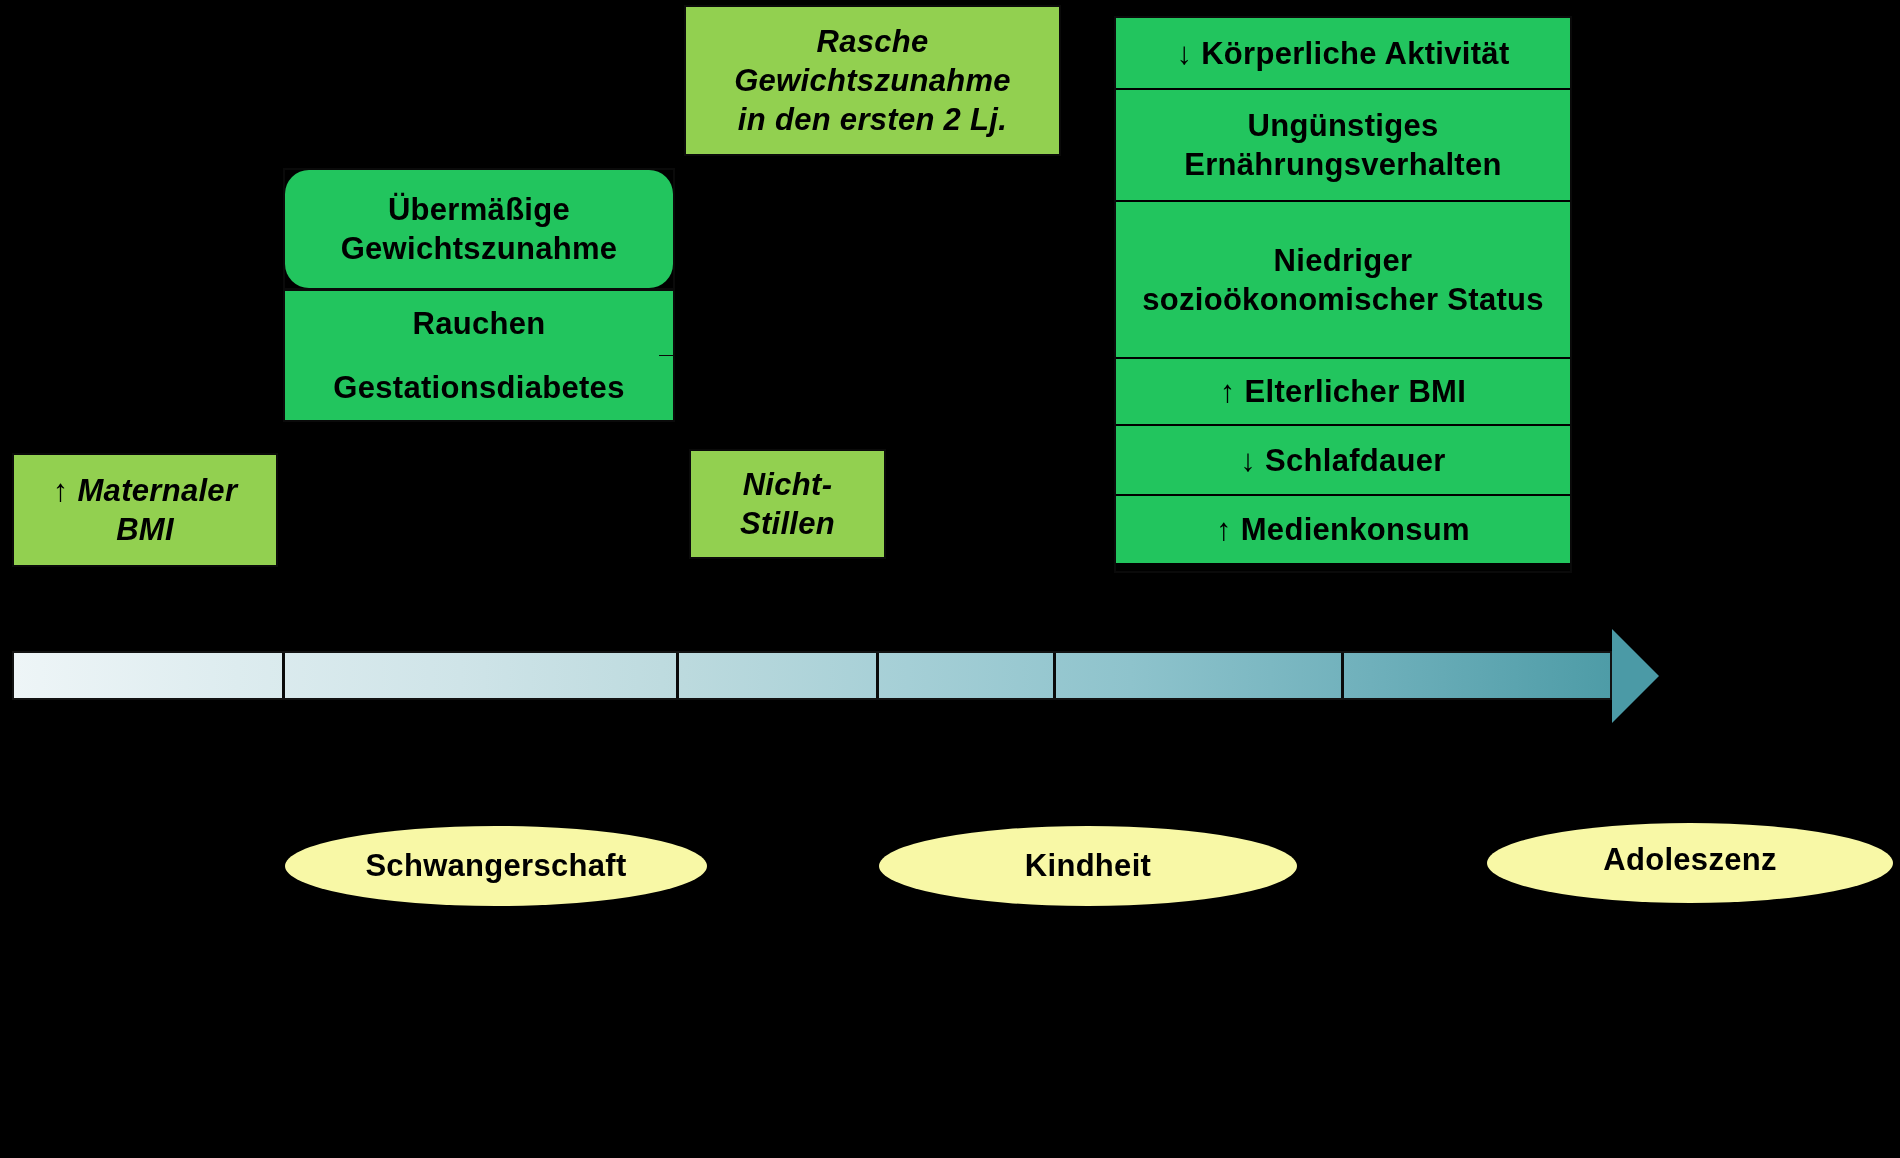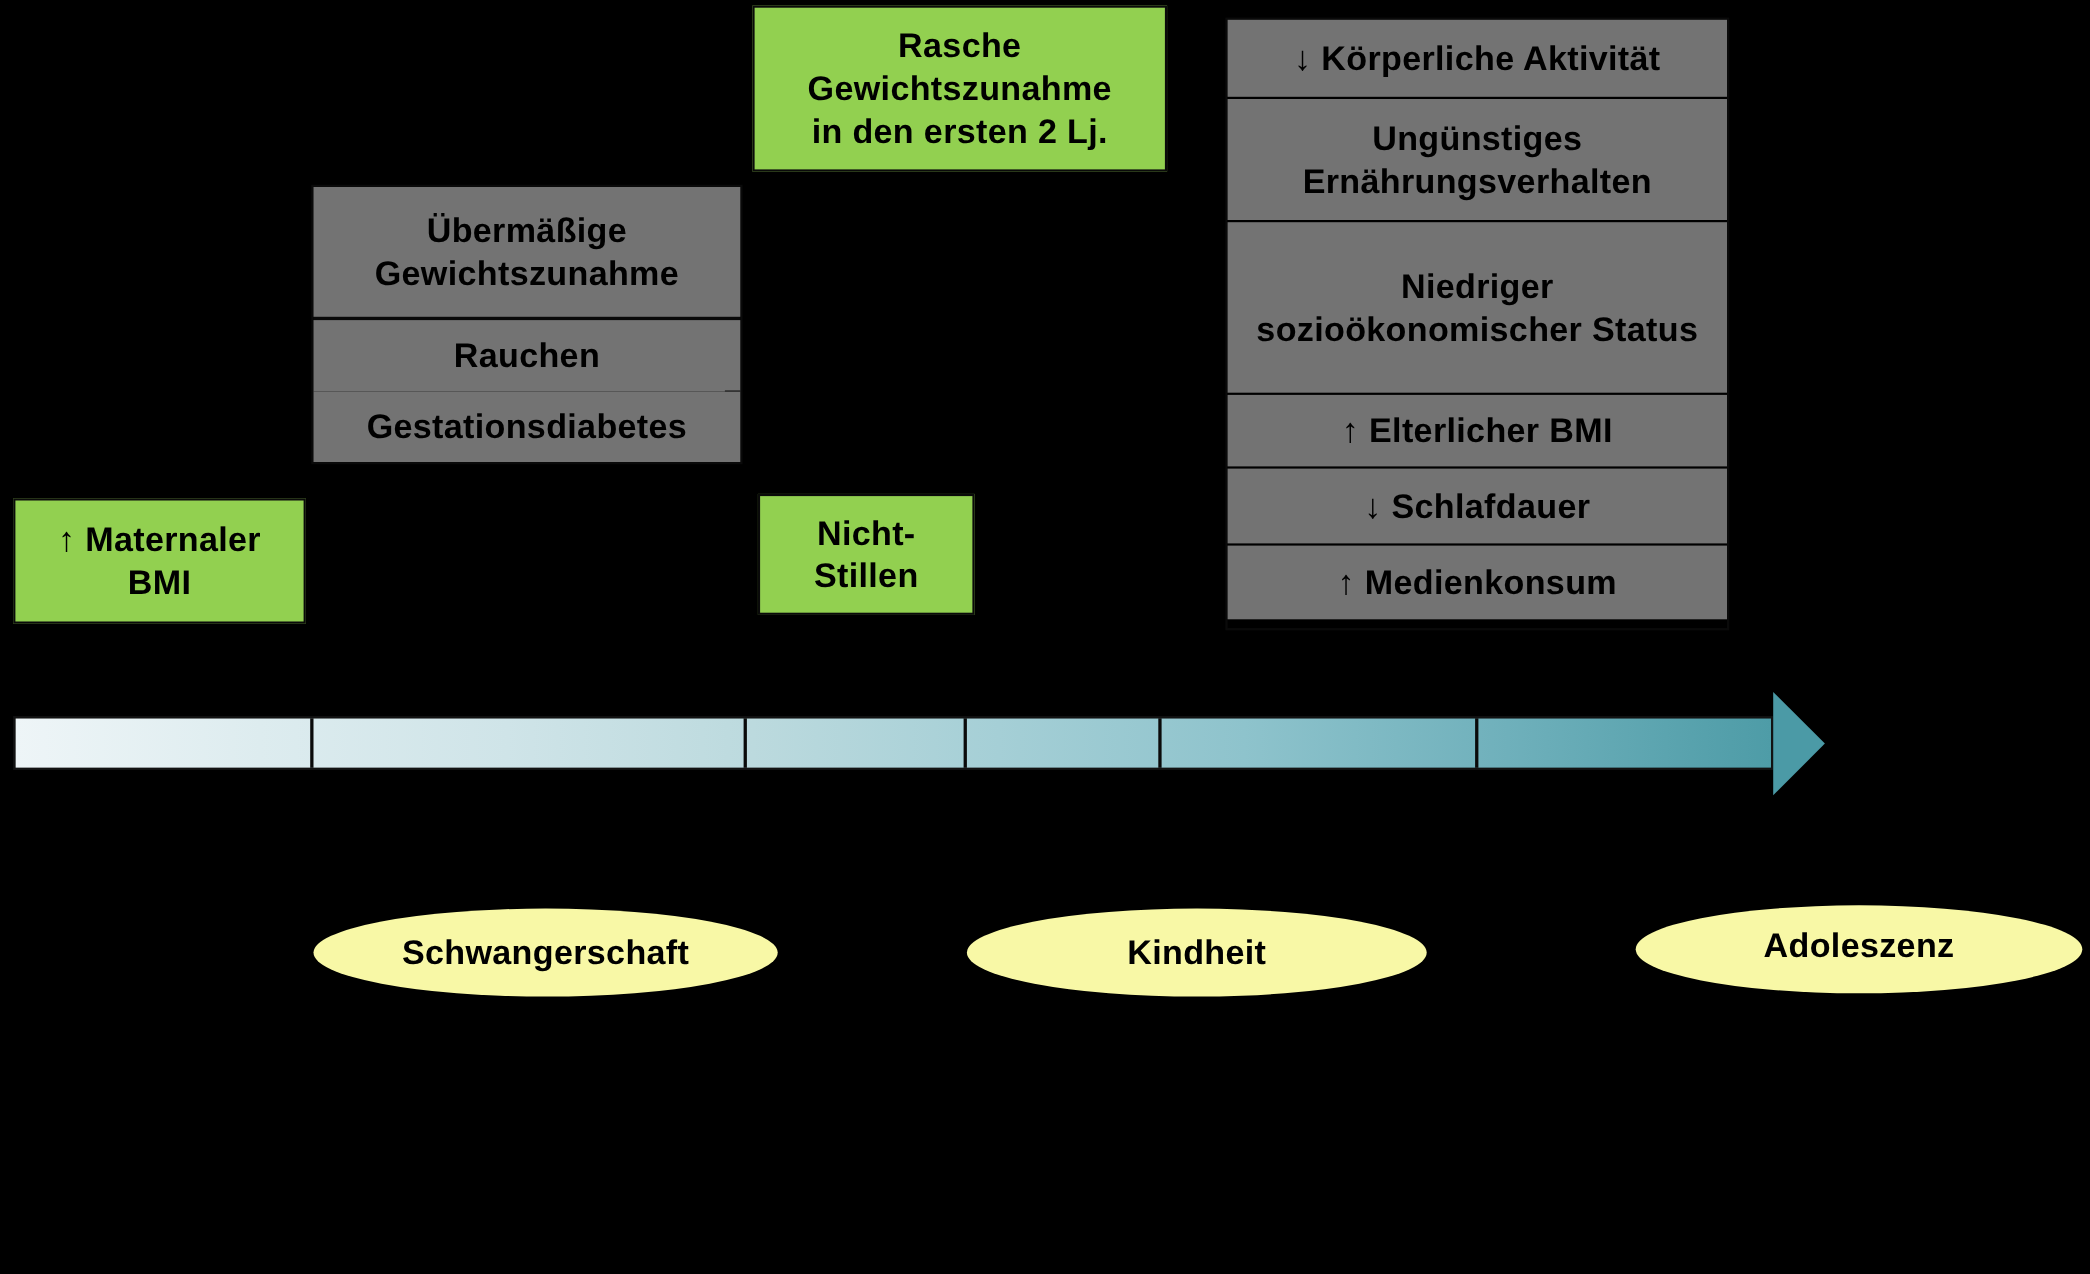--- a/index.html
+++ b/index.html
@@ -23,23 +23,24 @@
     border: 2px solid #0a0a0a;
     box-sizing: border-box;
     display: flex;
     flex-direction: column;
     align-items: center;
     justify-content: center;
     text-align: left;
     font-size: 31px;
     line-height: 39px;
     letter-spacing: 0.3px;
+    font-style: italic;
   }
   .gcell {
-    background: #737373;
+    background: #22c55e;
     width: 100%;
     display: flex;
     flex-direction: column;
     align-items: center;
     justify-content: center;
     text-align: center;
     font-size: 31px;
     line-height: 39px;
     letter-spacing: 0.3px;
     box-sizing: border-box;
@@ -103,21 +104,21 @@
 
 <div id="stage">
 
   <div class="gbox" style="left:684px; top:5px; width:377px; height:151px;">
     <div>Rasche</div>
     <div>Gewichtszunahme</div>
     <div>in den ersten 2 Lj.</div>
   </div>
 
   <div class="vstack" style="left:283px; top:168px; width:392px; height:254px; border:2px solid #0a0a0a;">
-    <div class="gcell" style="height:127px;">
+    <div class="gcell" style="height:127px;border-radius:24px;">
       <div>Übermäßige</div>
       <div>Gewichtszunahme</div>
     </div>
     <div class="hdivider"></div>
     <div class="gcell" style="height:69px;">
       <div>Rauchen</div>
       <div class="tick" style="bottom:-2px;"></div>
     </div>
     <div class="gcell" style="height:69px;">
       <div>Gestationsdiabetes</div>

